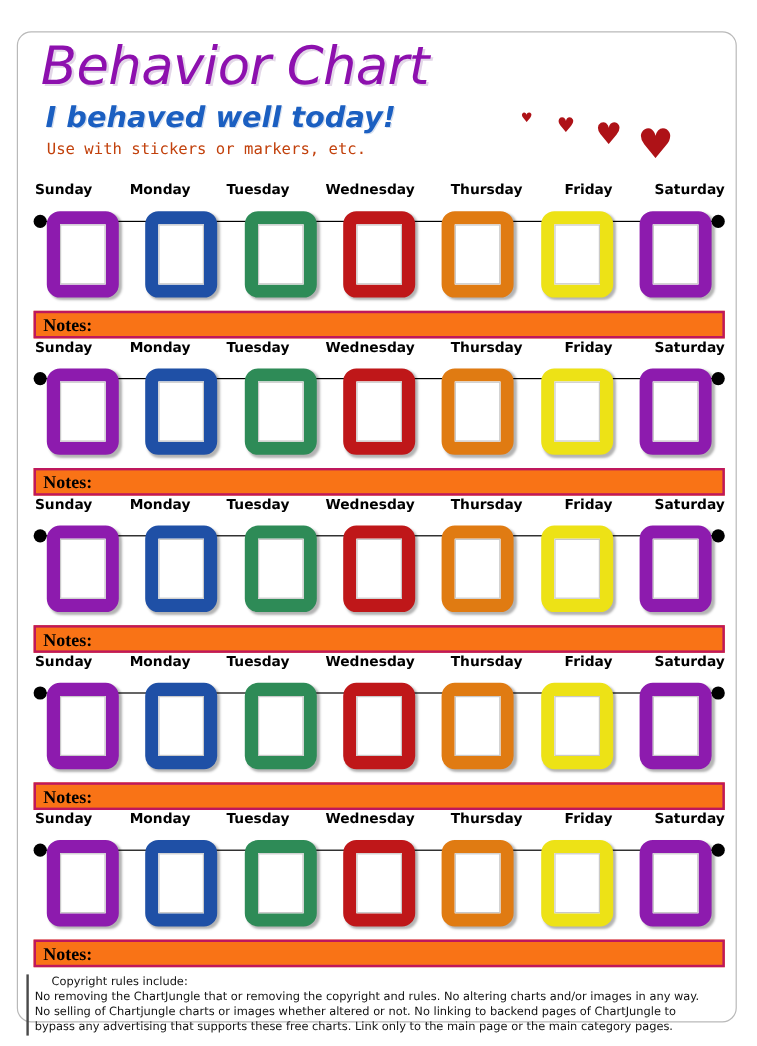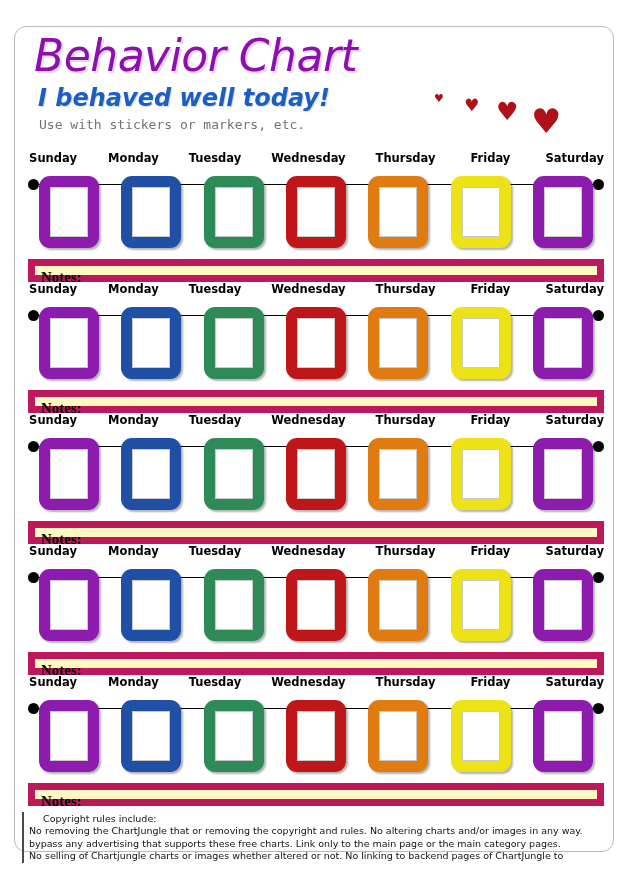--- a/index.html
+++ b/index.html
@@ -63,21 +63,21 @@
     line-height: 28px;
     color: #1B5FC1;
     text-shadow: 1px 1px 0 #d6dfee;
     margin: 4px 0 0 4px;
     white-space: nowrap;
   }
   .usenote {
     font-family: "DejaVu Sans Mono", monospace;
     font-size: 13px;
     line-height: 16px;
-    color: #737373;
+    color: #c2410c;
     margin: 5px 0 0 5px;
     white-space: nowrap;
   }
 
   
   .hearts {
     position: absolute;
     left: 430px;
     top: 78px;
     width: 140px;
@@ -183,22 +183,22 @@
     border: 1px solid #c9c9c9;
     box-sizing: border-box;
   }
 
   .notes-bar {
     position: relative;
     width: 576px;
     height: 23px;
     margin-top: 5px;
     box-sizing: border-box;
-    background: #fef9c3;
-    border: 7px solid #be185d;
+    background: #f97316;
+    border: 2px solid #be185d;
   }
   .notes-label {
     position: absolute;
     left: 6px;
     top: 2px;
     font-family: "Liberation Serif", serif;
     font-weight: bold;
     font-size: 15px;
     line-height: 19px;
     color: #000000;
@@ -550,17 +550,17 @@
           <span class="notes-label">Notes:</span>
         </div>
       </div>
     </div>
 
   <div class="footer">
     <div class="footer-top">
       <span class="copyrules">Copyright rules include:</span>
     </div>
     <div class="rules-text">No removing the ChartJungle that or removing the copyright and rules. No altering charts and/or images in any way.</div>
+    <div class="rules-text">No selling of Chartjungle charts or images whether altered or not. No linking to backend pages of ChartJungle to</div>
     <div class="rules-text">bypass any advertising that supports these free charts. Link only to the main page or the main category pages.</div>
-    <div class="rules-text">No selling of Chartjungle charts or images whether altered or not. No linking to backend pages of ChartJungle to</div>
   </div>
 
 </div>
 
 </body></html>

